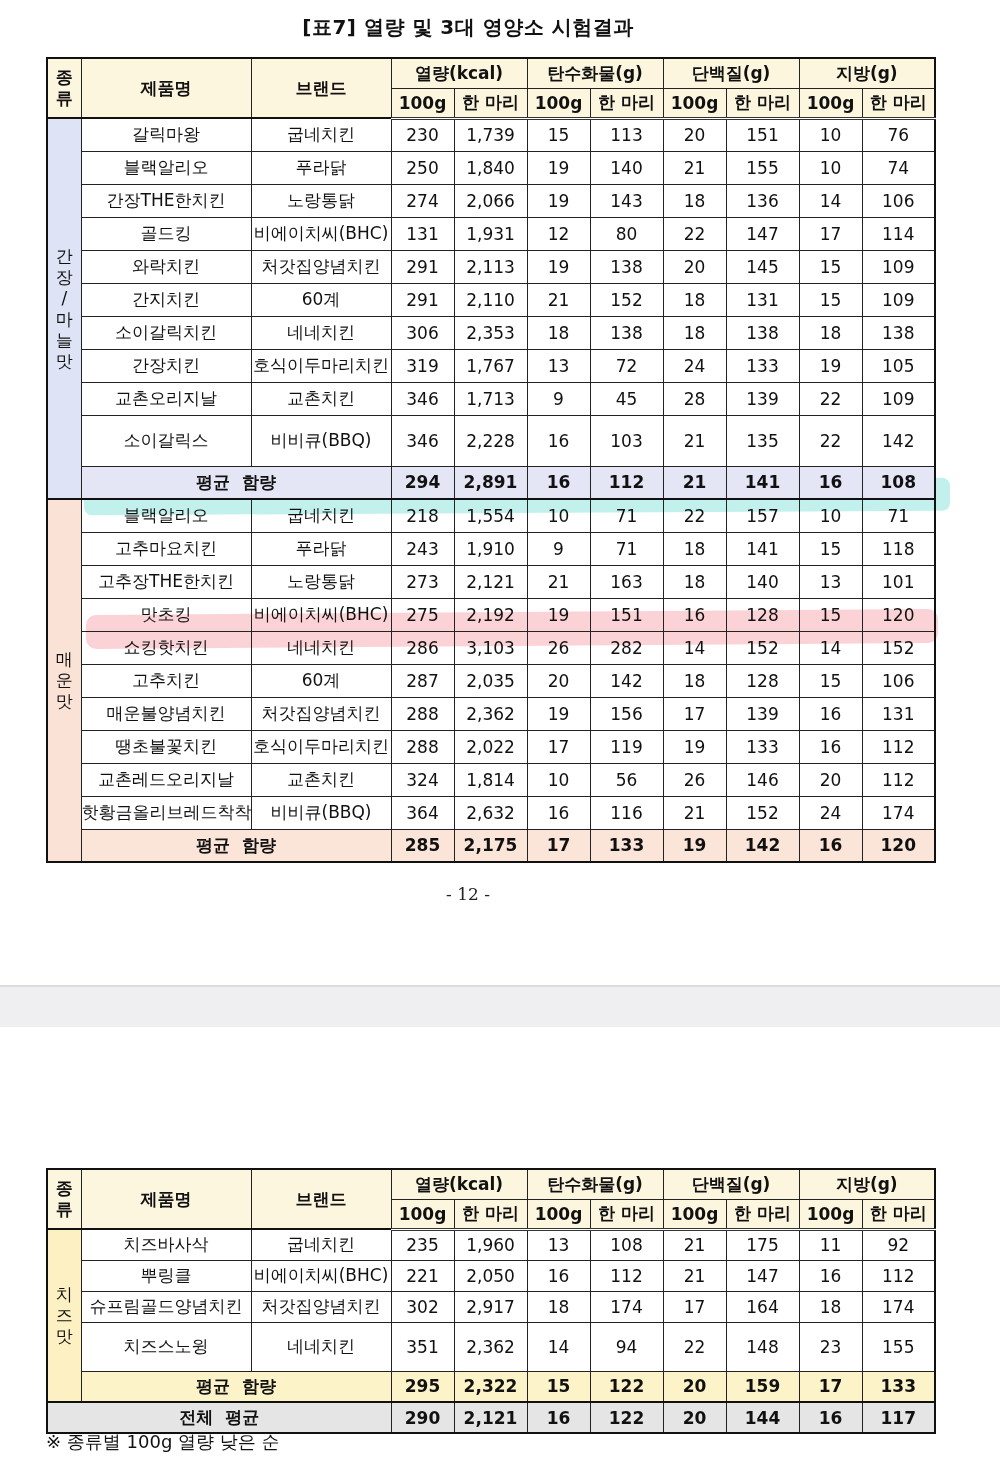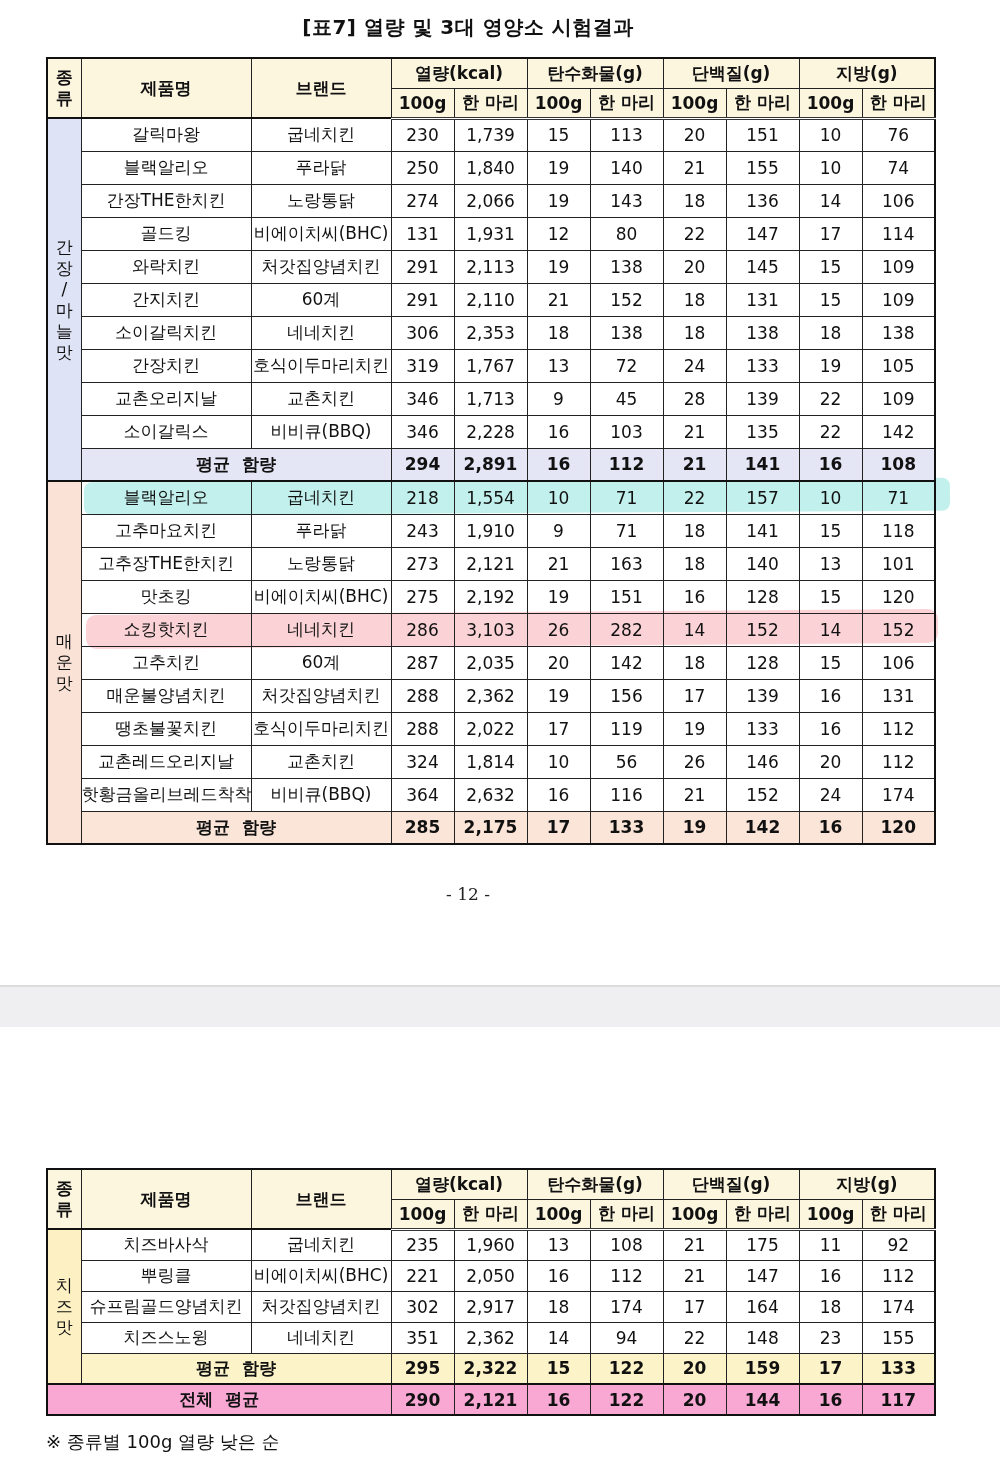--- a/index.html
+++ b/index.html
@@ -19,21 +19,21 @@
 
     .cat { font-weight: bold; font-size: 18px; line-height: 21px; }
     .cat span { display: block; }
     .cat-soy { background: #dfe3f6; }
     .cat-spicy { background: #fbe2d6; }
     .cat-cheese { background: #fdf0c2; }
 
     tr.avg-soy td { background: #e4e6f6; font-weight: bold; }
     tr.avg-spicy td { background: #fbe5d9; font-weight: bold; }
     tr.avg-cheese td { background: #fdf3c8; font-weight: bold; }
-    tr.total td { background: #f9a8d4; font-weight: bold; }
+    tr.total td { background: #e5e5e5; font-weight: bold; }
     tr.grp-start td { border-top: 2.5px solid #111; }
     .hl-cyan { position: absolute; left: 84px; top: 480px; width: 866px; height: 33px;
                background: rgba(120, 225, 215, 0.45); border-radius: 8px; transform: rotate(-0.3deg);
                pointer-events: none; }
     .hl-pink { position: absolute; left: 86px; top: 612px; width: 852px; height: 34px;
                background: rgba(245, 150, 160, 0.42); border-radius: 10px; transform: rotate(-0.4deg);
                pointer-events: none; }
 
     .pageno { position: absolute; top: 884px; left: 0; width: 936px; text-align: center;
               font-family: "DejaVu Serif", "Liberation Serif", serif; font-size: 17px; color: #222; }
@@ -197,21 +197,21 @@
         <td>교촌치킨</td>
         <td class="dot-r">346</td>
         <td>1,713</td>
         <td class="dot-r">9</td>
         <td>45</td>
         <td class="dot-r">28</td>
         <td>139</td>
         <td class="dot-r">22</td>
         <td>109</td>
       </tr>
-      <tr style="height: 33px;">
+      <tr style="height: 51px;">
         <td>소이갈릭스</td>
         <td>비비큐(BBQ)</td>
         <td class="dot-r">346</td>
         <td>2,228</td>
         <td class="dot-r">16</td>
         <td>103</td>
         <td class="dot-r">21</td>
         <td>135</td>
         <td class="dot-r">22</td>
         <td>142</td>
@@ -442,21 +442,21 @@
         <td>처갓집양념치킨</td>
         <td class="dot-r">302</td>
         <td>2,917</td>
         <td class="dot-r">18</td>
         <td>174</td>
         <td class="dot-r">17</td>
         <td>164</td>
         <td class="dot-r">18</td>
         <td>174</td>
       </tr>
-      <tr style="height: 31px; margin-top: 30px;">
+      <tr style="height: 49px; margin-top: 30px;">
         <td>치즈스노윙</td>
         <td>네네치킨</td>
         <td class="dot-r">351</td>
         <td>2,362</td>
         <td class="dot-r">14</td>
         <td>94</td>
         <td class="dot-r">22</td>
         <td>148</td>
         <td class="dot-r">23</td>
         <td>155</td>

